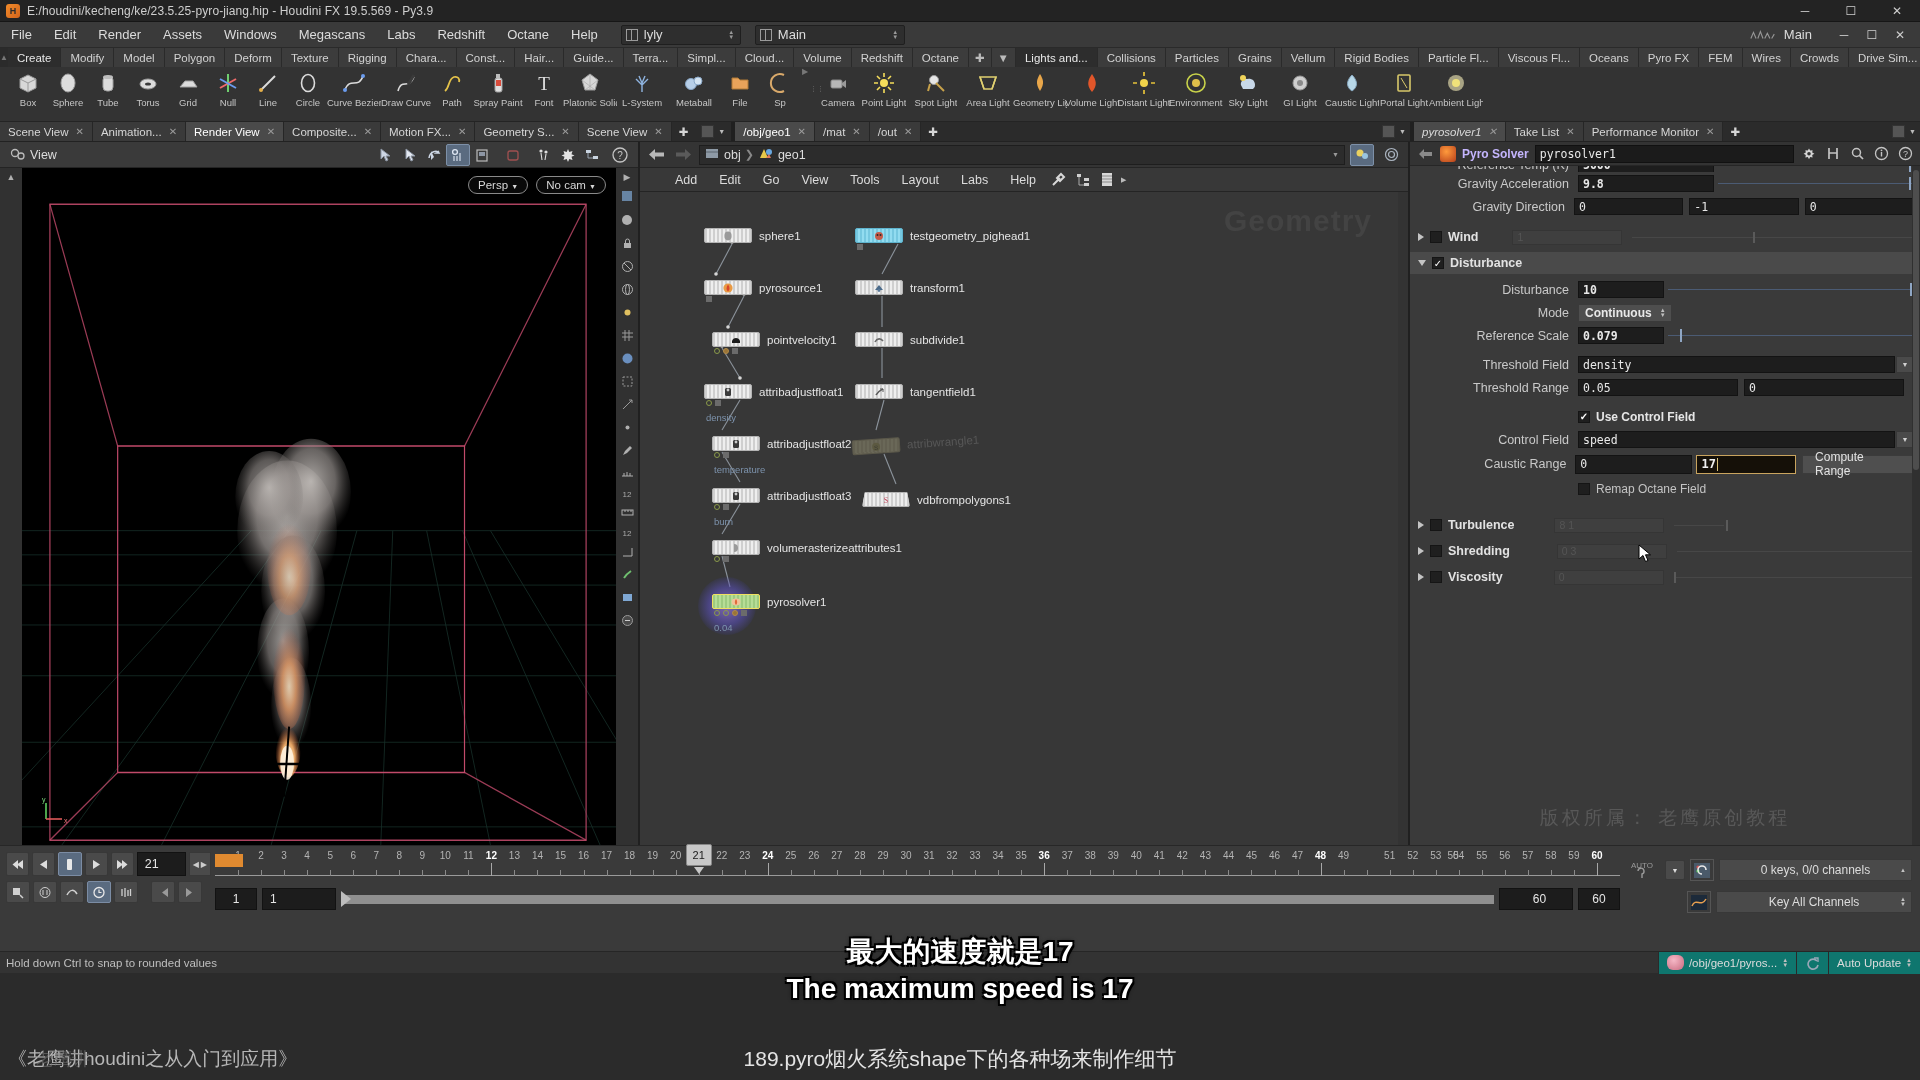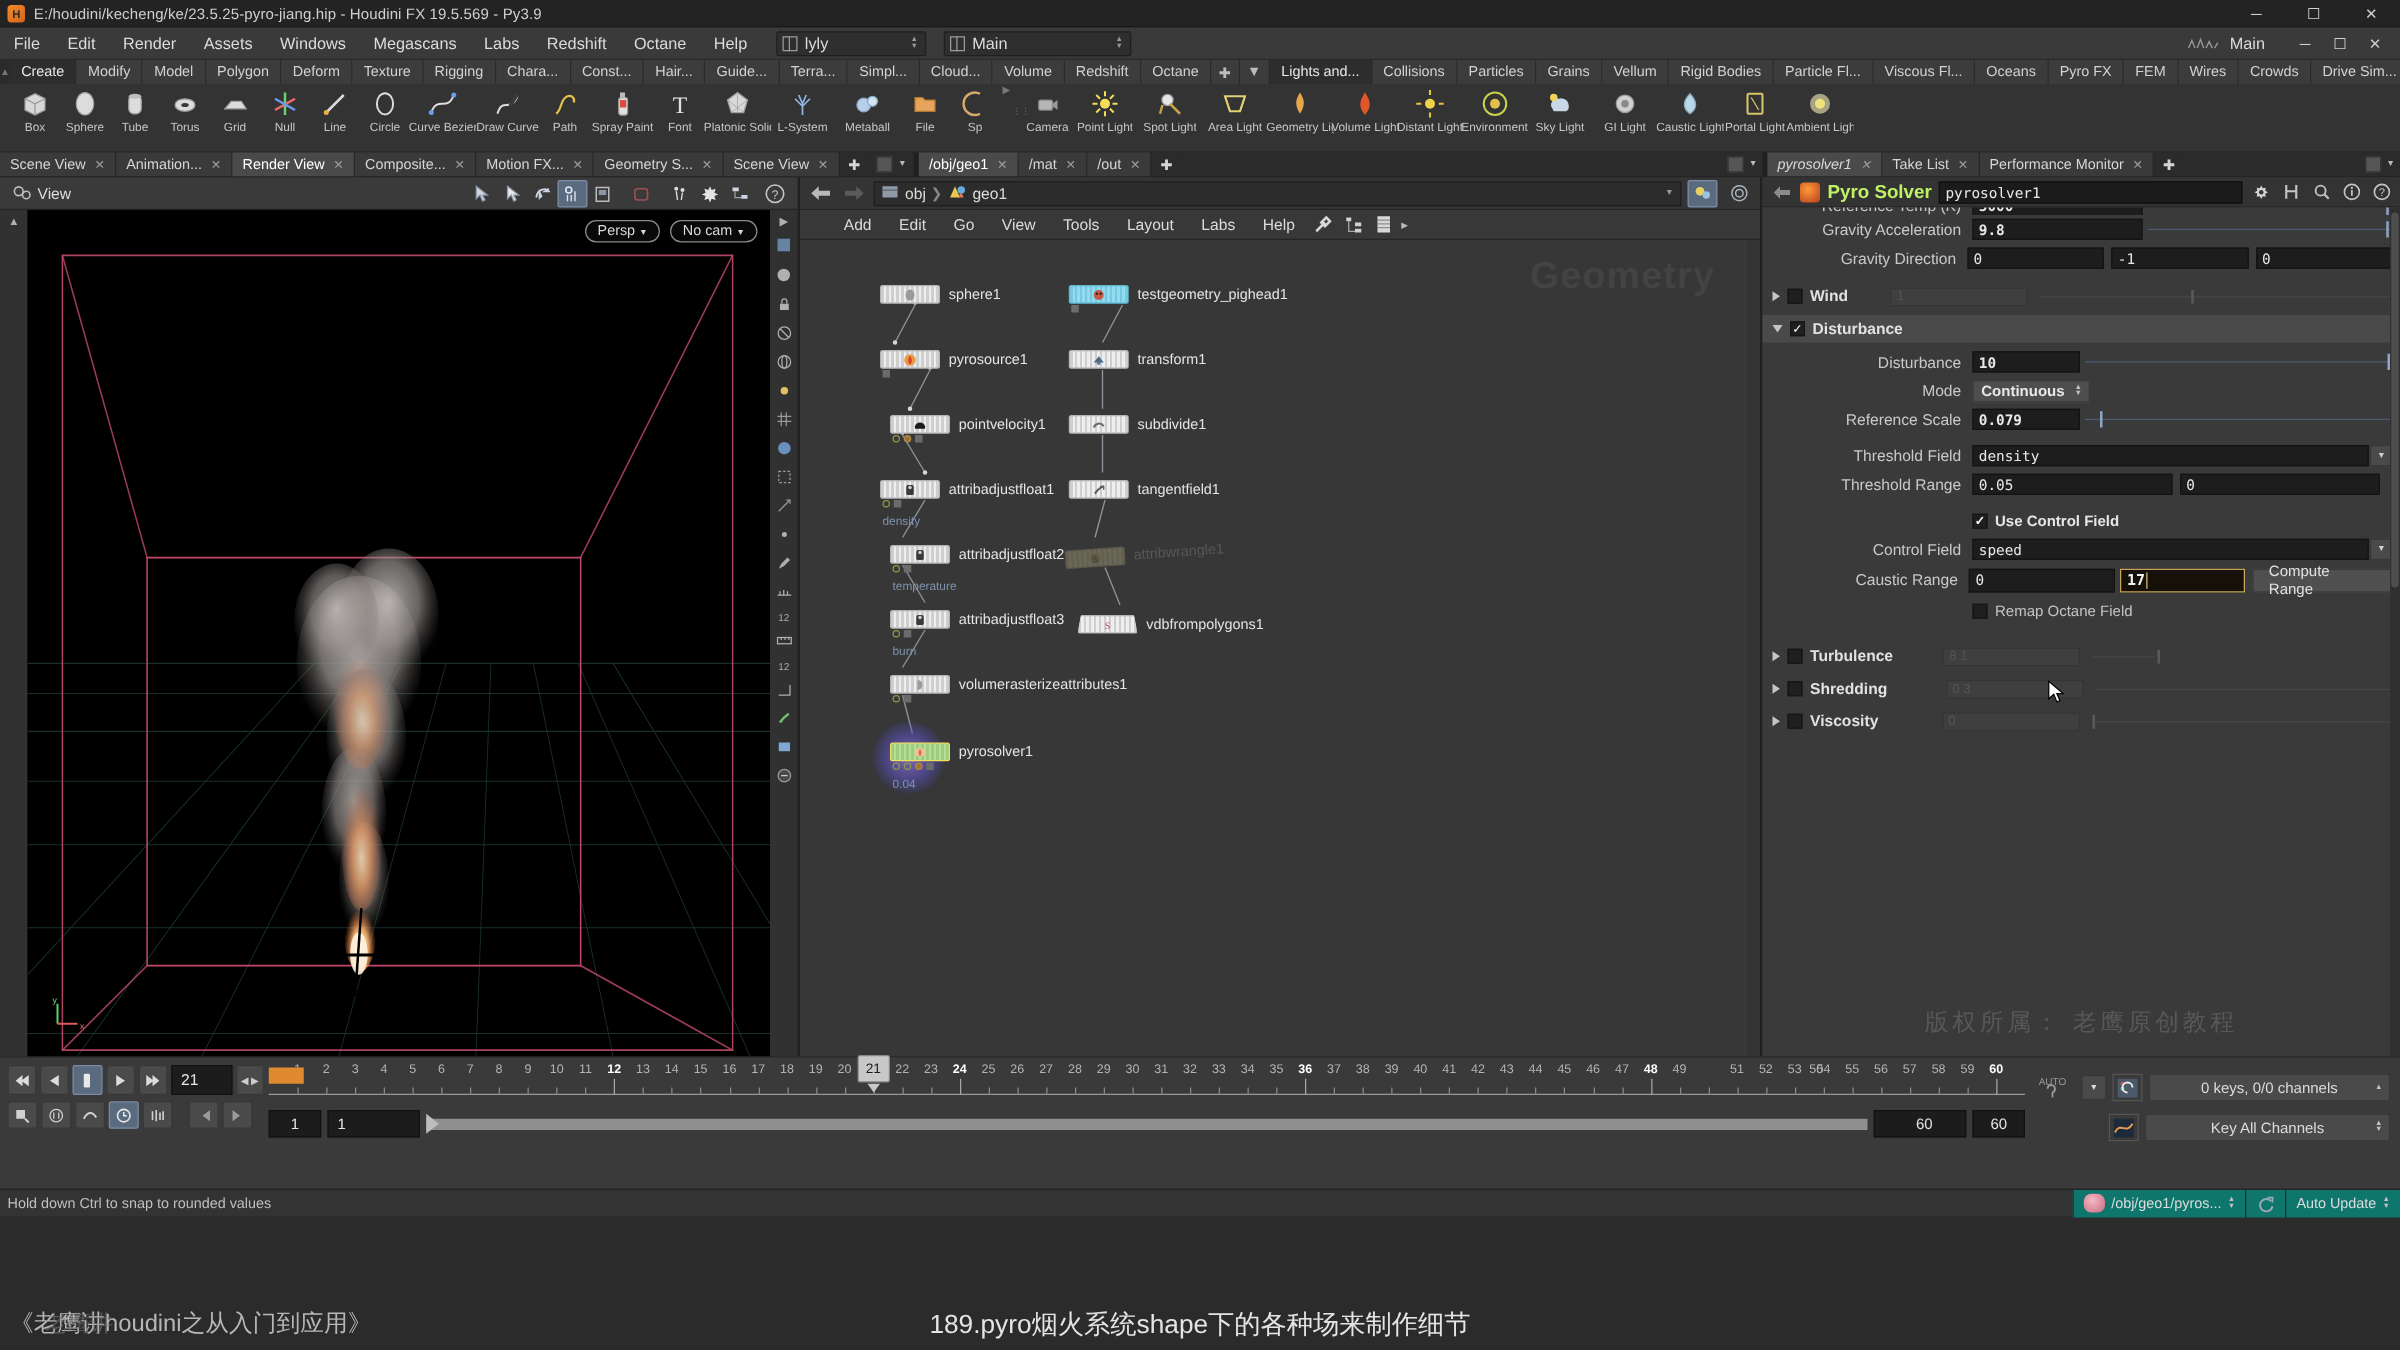--- a/index.html
+++ b/index.html
@@ -104,21 +104,21 @@
   .fdot{width:6px;height:6px;border-radius:50%;border:1px solid #8a9a4a;}
   .fdot.o{border-color:#b08a4a;background:#9a7437;}
   .fsq{width:6px;height:6px;background:#6b6b6b;}
   .glowdisc{position:absolute;width:58px;height:58px;border-radius:50%;
      background:radial-gradient(circle,rgba(150,120,220,.75) 0%,rgba(90,80,190,.55) 45%,rgba(60,60,150,.15) 70%,rgba(0,0,0,0) 80%);}
 
   
   .parmpane{width:510px;display:flex;flex-direction:column;background:#3a3a3a;}
   .parmhead{height:24px;background:#333;display:flex;align-items:center;padding:0 6px;gap:6px;border-bottom:1px solid #262626;}
   .parmhead .pico{width:16px;height:16px;border-radius:3px;background:radial-gradient(circle at 40% 35%,#ff9a3c,#b63f1b);}
-  .parmhead .ptitle{font-size:15px;font-weight:bold;color:#bef264;}
+  .parmhead .ptitle{font-size:12px;font-weight:bold;color:#c4b5fd;}
   .parmhead .pname{flex:1;height:18px;background:#1b1b1b;border:1px solid #111;color:#e9e9e9;
       font-family:"DejaVu Sans Mono",monospace;font-size:11.5px;padding:0 4px;display:flex;align-items:center;}
   .parmhead .hic{width:18px;height:18px;display:flex;align-items:center;justify-content:center;}
   .parmbody{flex:1;position:relative;overflow:hidden;background:#3a3a3a;}
   .prow{display:flex;align-items:center;height:23px;padding-right:6px;}
   .plabel{width:168px;text-align:right;padding-right:9px;font-size:12.5px;color:#c9c9c9;white-space:nowrap;}
   .pfield{height:17px;background:#1d1d1d;border:1px solid #131313;color:#e8e8e8;
       font-family:"DejaVu Sans Mono",monospace;font-size:11.5px;display:flex;align-items:center;padding:0 4px;}
   .pfield.bold{font-weight:bold;}
   .pslider{flex:1;height:17px;margin-left:4px;position:relative;display:flex;align-items:center;}
@@ -1665,20 +1665,24 @@
       <div class="sbcell">
         <span>Auto Update</span>
         <span class="spinv">
             <span>▲</span>
             <span>▼</span>
           </span>
       </div>
     </div>
   </div>
 
+  <div class="subs">
+    <div class="sub1">最大的速度就是17</div>
+    <div class="sub2">The maximum speed is 17</div>
+  </div>
 
   <div class="bottombar">
     <div class="bwm-left">
       <span>《老鹰讲houdini之从入门到应用》</span>
       <span class="ghost">老鹰讲</span>
     </div>
     <div class="bwm-center">189.pyro烟火系统shape下的各种场来制作细节</div>
   </div>
 
 </div>

